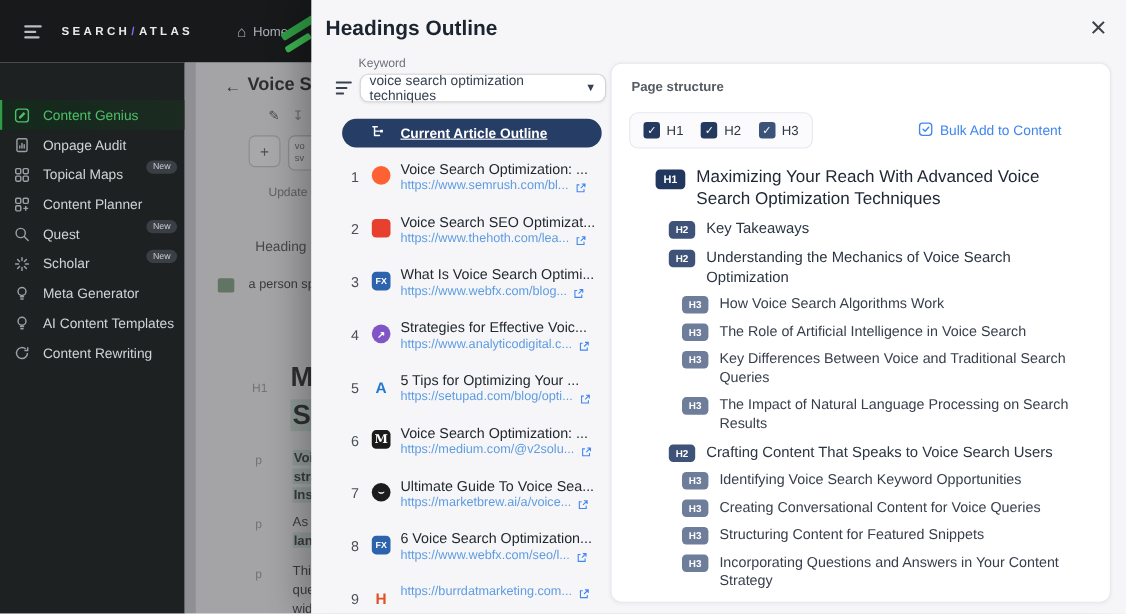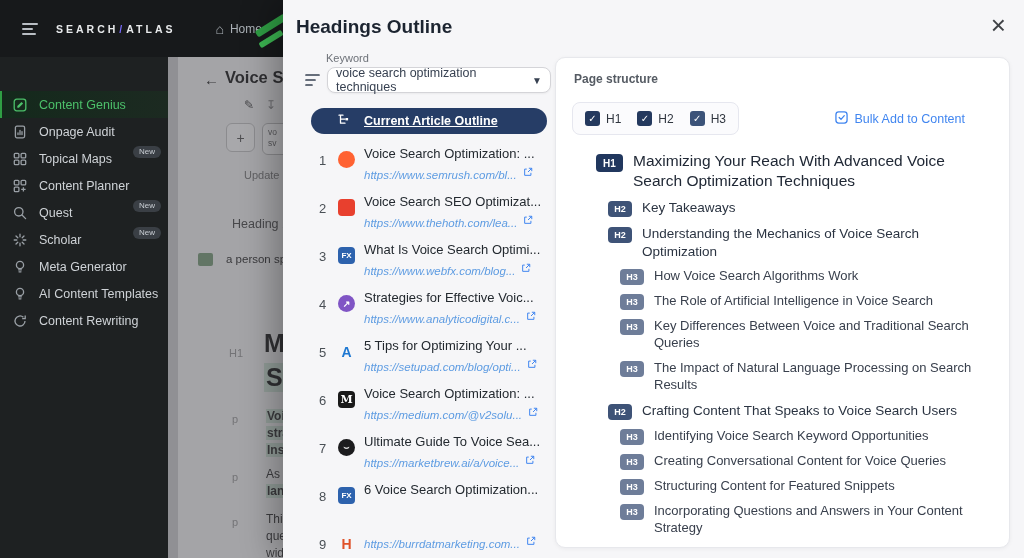--- a/index.html
+++ b/index.html
@@ -77,21 +77,21 @@
   .results{margin-top:12px;}
   .result{display:flex;gap:9px;padding-left:20px;height:35px;margin-bottom:13px;cursor:pointer;}
   .r-num{width:10px;font-size:13px;color:#4a5056;padding-top:7px;}
   .r-fav{width:17px;height:17px;margin-top:5px;display:flex;align-items:center;justify-content:center;font-size:9px;font-weight:bold;flex:0 0 auto;}
   .r-fav.shape-circle{border-radius:50%;}
   .r-fav.shape-square{border-radius:4px;font-size:8px;}
   .r-fav.shape-plain{font-size:14px;}
   .r-fav.serif{font-family:"DejaVu Serif",serif;font-size:11px;}
   .r-body{min-width:0;}
   .r-title{font-size:13px;font-weight:500;color:#23292f;white-space:nowrap;overflow:hidden;}
-  .r-url-row{display:flex;align-items:flex-end;gap:6px;margin-top:2px;font-style:italic;}
+  .r-url-row{display:flex;align-items:flex-start;gap:6px;margin-top:2px;}
   .r-url{font-size:11.5px;color:#5e9ce2;white-space:nowrap;overflow:hidden;cursor:pointer;}
 
   .card{position:absolute;left:272px;top:57px;width:455px;height:491px;background:#fff;border:1px solid #e7e8ec;border-radius:10px;box-shadow:0 1px 4px rgba(15,23,42,.05);padding:12px 16px;box-sizing:border-box;}
   .ps-label{font-size:12px;color:#555b63;margin:2px 0 16px 2px;font-weight:bold;}
   .ps-row{display:flex;align-items:center;justify-content:space-between;}
   .checks{display:flex;align-items:center;gap:16px;border:1px solid #e6e7ef;background:#fbfbfd;border-radius:8px;padding:8px 12px;}
   .check{display:flex;align-items:center;gap:6px;cursor:pointer;}
   .cbox{width:15px;height:15px;border-radius:3px;background:#24395e;color:#fff;font-size:10px;display:flex;align-items:center;justify-content:center;}
   .check:nth-child(3) .cbox{background:#3c5379;}
   .check .ck-label{font-size:12px;font-weight:500;color:#30363f;}
@@ -409,20 +409,29 @@
                   </svg>
         </span>
       </div>
     </div>
   </div>
           <div class="result">
     <span class="r-num">8</span>
     <span class="r-fav shape-square" style="background: rgb(45, 98, 173); color: rgb(255, 255, 255);">FX</span>
     <div class="r-body">
       <div class="r-title">6 Voice Search Optimization...</div>
+      <div class="r-url-row">
+        <span class="r-url">https://www.webfx.com/seo/l...</span>
+        <span class="ext">
+          <svg width="10" height="10" viewBox="0 0 12 12">
+                    <path d="M4.5 2.5H2v7.5h7.5V7" fill="none" stroke="#4186f0" stroke-width="1.2"></path>
+                    <path d="M7 1.5h3.5V5M10.5 1.5L6 6" fill="none" stroke="#4186f0" stroke-width="1.2"></path>
+                  </svg>
+        </span>
+      </div>
     </div>
   </div>
           <div class="result">
     <span class="r-num">9</span>
     <span class="r-fav shape-plain" style="background: transparent; color: rgb(224, 82, 41);">H</span>
     <div class="r-body">
       <div class="r-url-row">
         <span class="r-url">https://burrdatmarketing.com...</span>
         <span class="ext">
           <svg width="10" height="10" viewBox="0 0 12 12">

